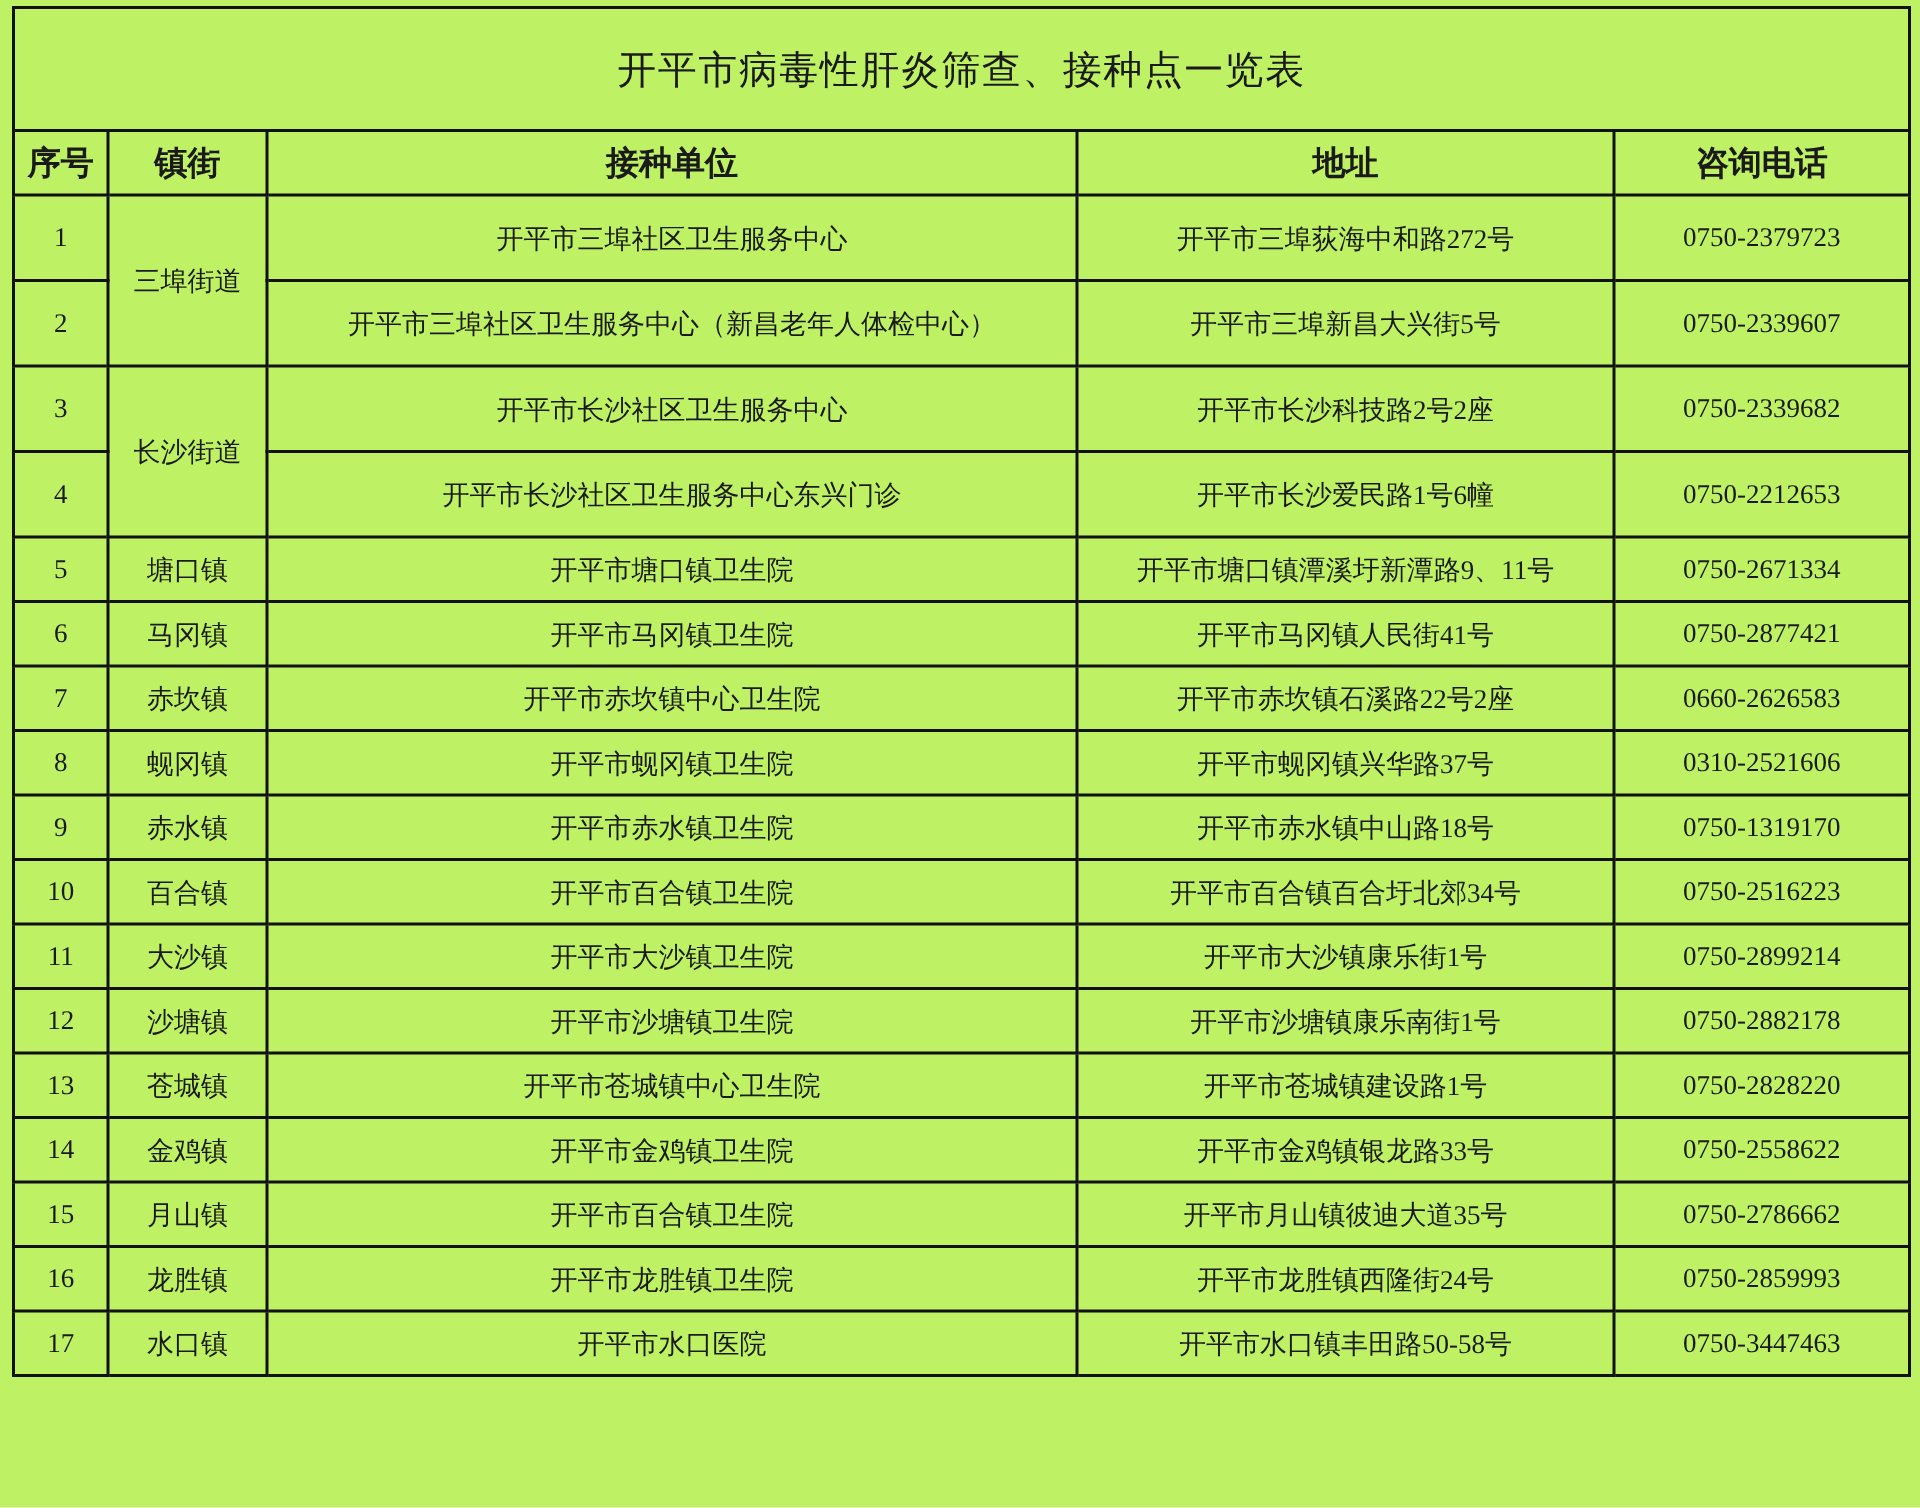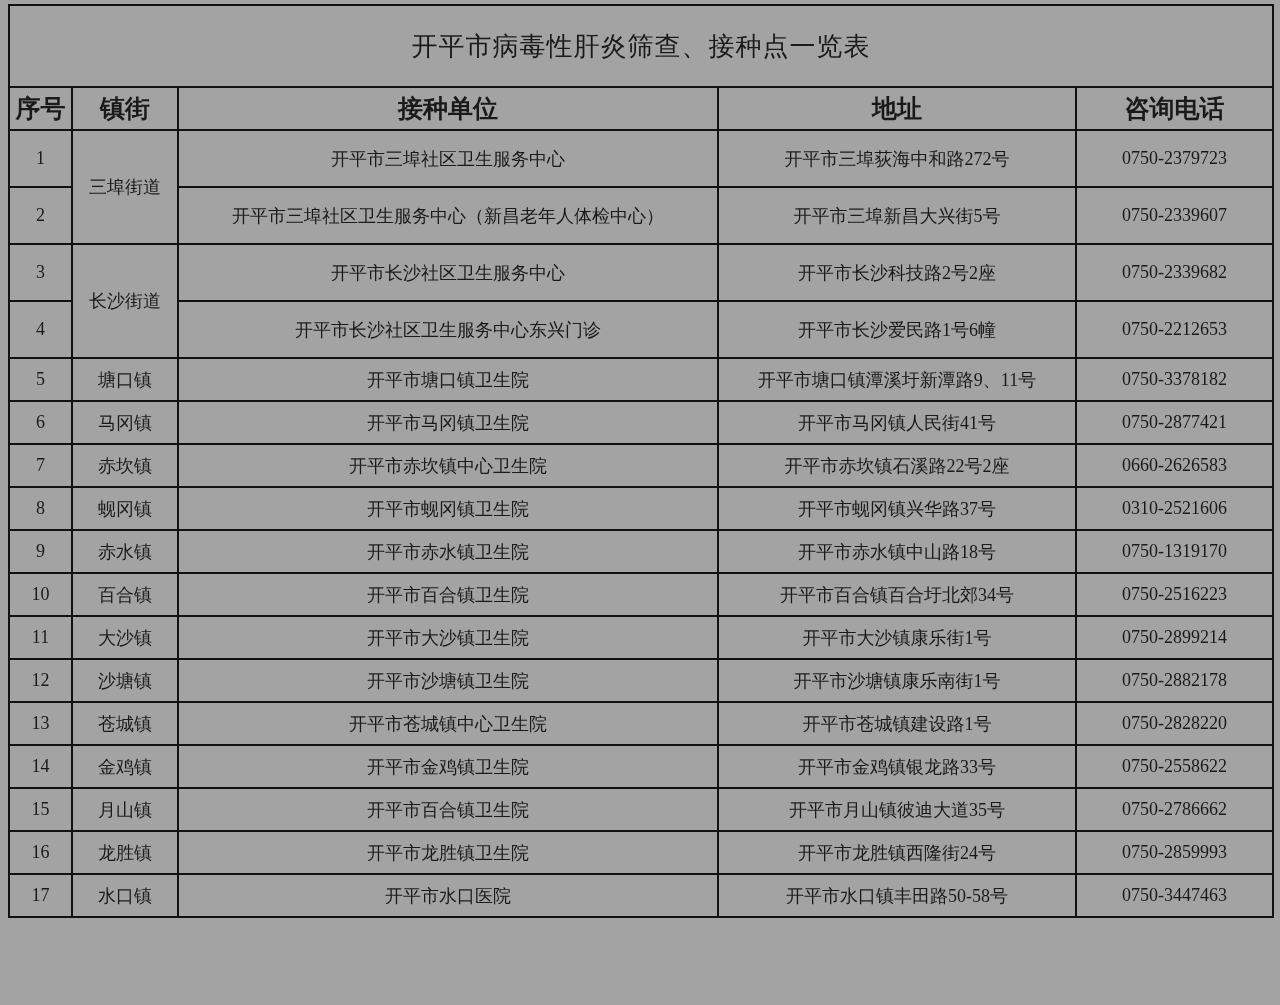--- a/index.html
+++ b/index.html
@@ -4,21 +4,21 @@
 <style>
   html, body {
     margin: 0;
     padding: 0;
     background: #ffffff;
   }
   .page {
     position: relative;
     width: 1280px;
     height: 1005px;
-    background: #a3a3a3;
+    background: #bef264;
     font-family: "Liberation Serif", "DejaVu Serif", serif;
     color: #1a1a1a;
     overflow: hidden;
   }
   table.roster {
     position: absolute;
     left: 8px;
     top: 4px;
     width: 1264px;
     border-collapse: collapse;
@@ -35,21 +35,21 @@
     white-space: nowrap;
   }
   td.title-cell {
     height: 82px;
     font-size: 26px;
     font-weight: bold;
     letter-spacing: 1px;
   }
   tr.header-row th {
     height: 43px;
-    font-size: 25px;
+    font-size: 22px;
     font-weight: bold;
   }
   tr.data-row td {
     height: 43px;
     font-size: 18px;
   }
   tr.data-row.tall td {
     height: 57px;
   }
   td.phone-cell {
@@ -104,21 +104,21 @@
           <td>4</td>
           <td>开平市长沙社区卫生服务中心东兴门诊</td>
           <td>开平市长沙爱民路1号6幢</td>
           <td class="phone-cell">0750-2212653</td>
         </tr>
         <tr class="data-row">
           <td>5</td>
           <td rowspan="1">塘口镇</td>
           <td>开平市塘口镇卫生院</td>
           <td>开平市塘口镇潭溪圩新潭路9、11号</td>
-          <td class="phone-cell">0750-3378182</td>
+          <td class="phone-cell">0750-2671334</td>
         </tr>
         <tr class="data-row">
           <td>6</td>
           <td rowspan="1">马冈镇</td>
           <td>开平市马冈镇卫生院</td>
           <td>开平市马冈镇人民街41号</td>
           <td class="phone-cell">0750-2877421</td>
         </tr>
         <tr class="data-row">
           <td>7</td>

